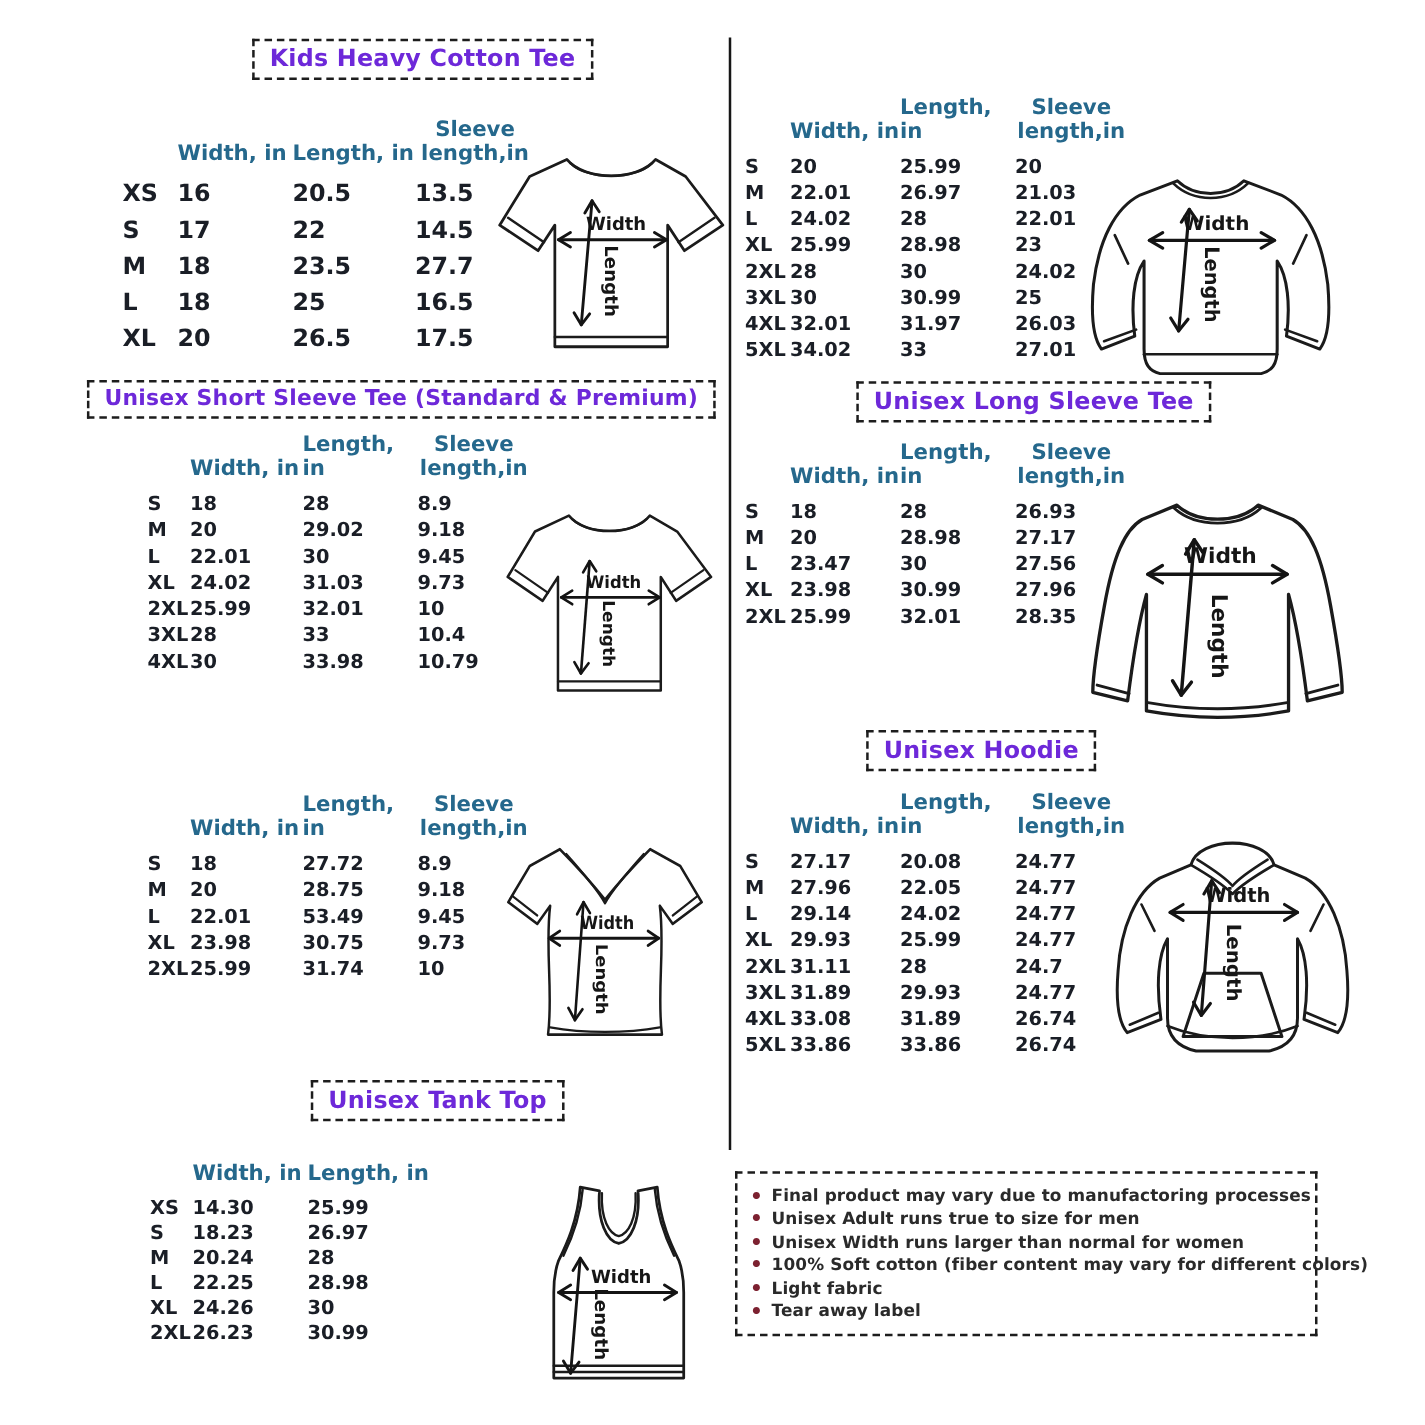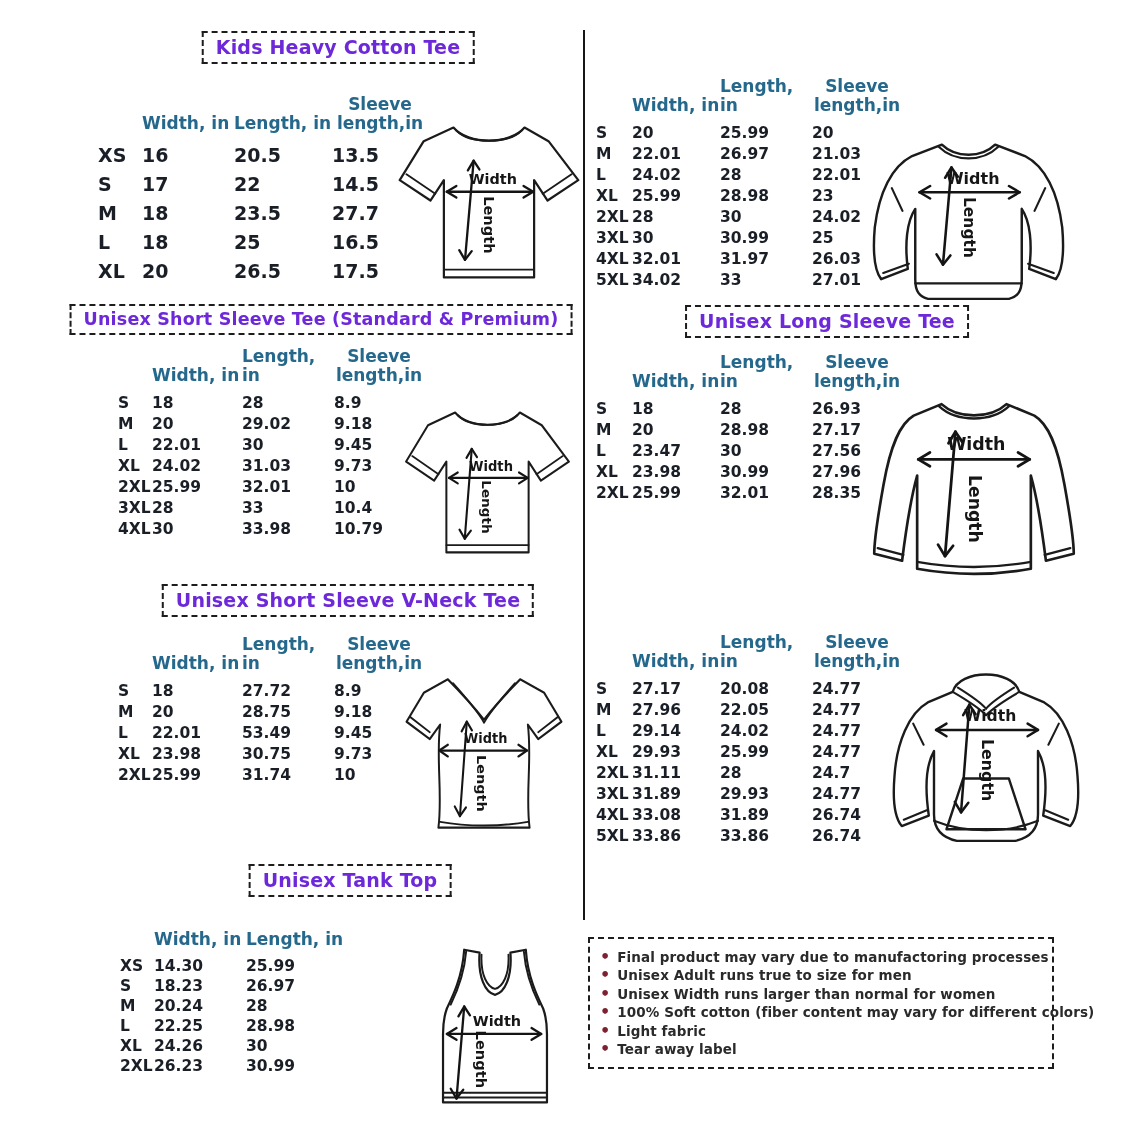--- a/index.html
+++ b/index.html
@@ -27,21 +27,21 @@
 </head>
 <body>
 
 <div class="canvas">
 
   <div class="divider"></div>
 
   <div class="title" style="left:338px;top:31px;">Kids Heavy Cotton Tee</div>
   <div class="title" style="left:321px;top:304px;font-size:17.5px;">Unisex Short Sleeve Tee (Standard &amp; Premium)</div>
   <div class="title" style="left:827px;top:305px;">Unisex Long Sleeve Tee</div>
-  <div class="title" style="left:348px;top:584px;">Unisex Short Sleeve V-Neck Tee</div>
+  <div class="title" style="left:785px;top:584px;">Unisex Hoodie</div>
   <div class="title" style="left:350px;top:864px;">Unisex Tank Top</div>
 
   <div class="tbl" style="left:98px;top:96px;grid-template-columns:44px 92px 98px 96px;grid-template-rows:44px repeat(5,29px);font-size:19px;">
       <div class="ts"></div>
       <div class="th">Width, in</div>
       <div class="th">Length, in</div>
       <div class="th c">Sleeve
 length,in</div>
       <div class="ts">XS</div>
       <div class="td">16</div>

